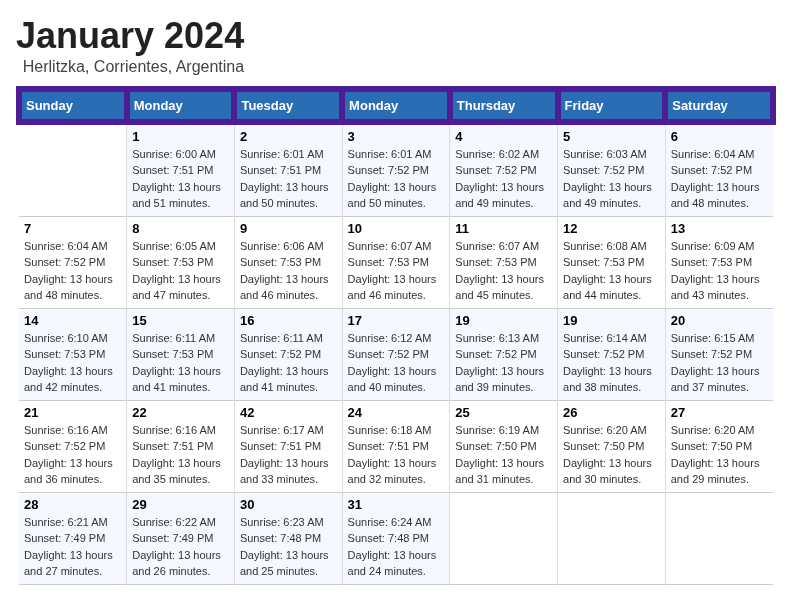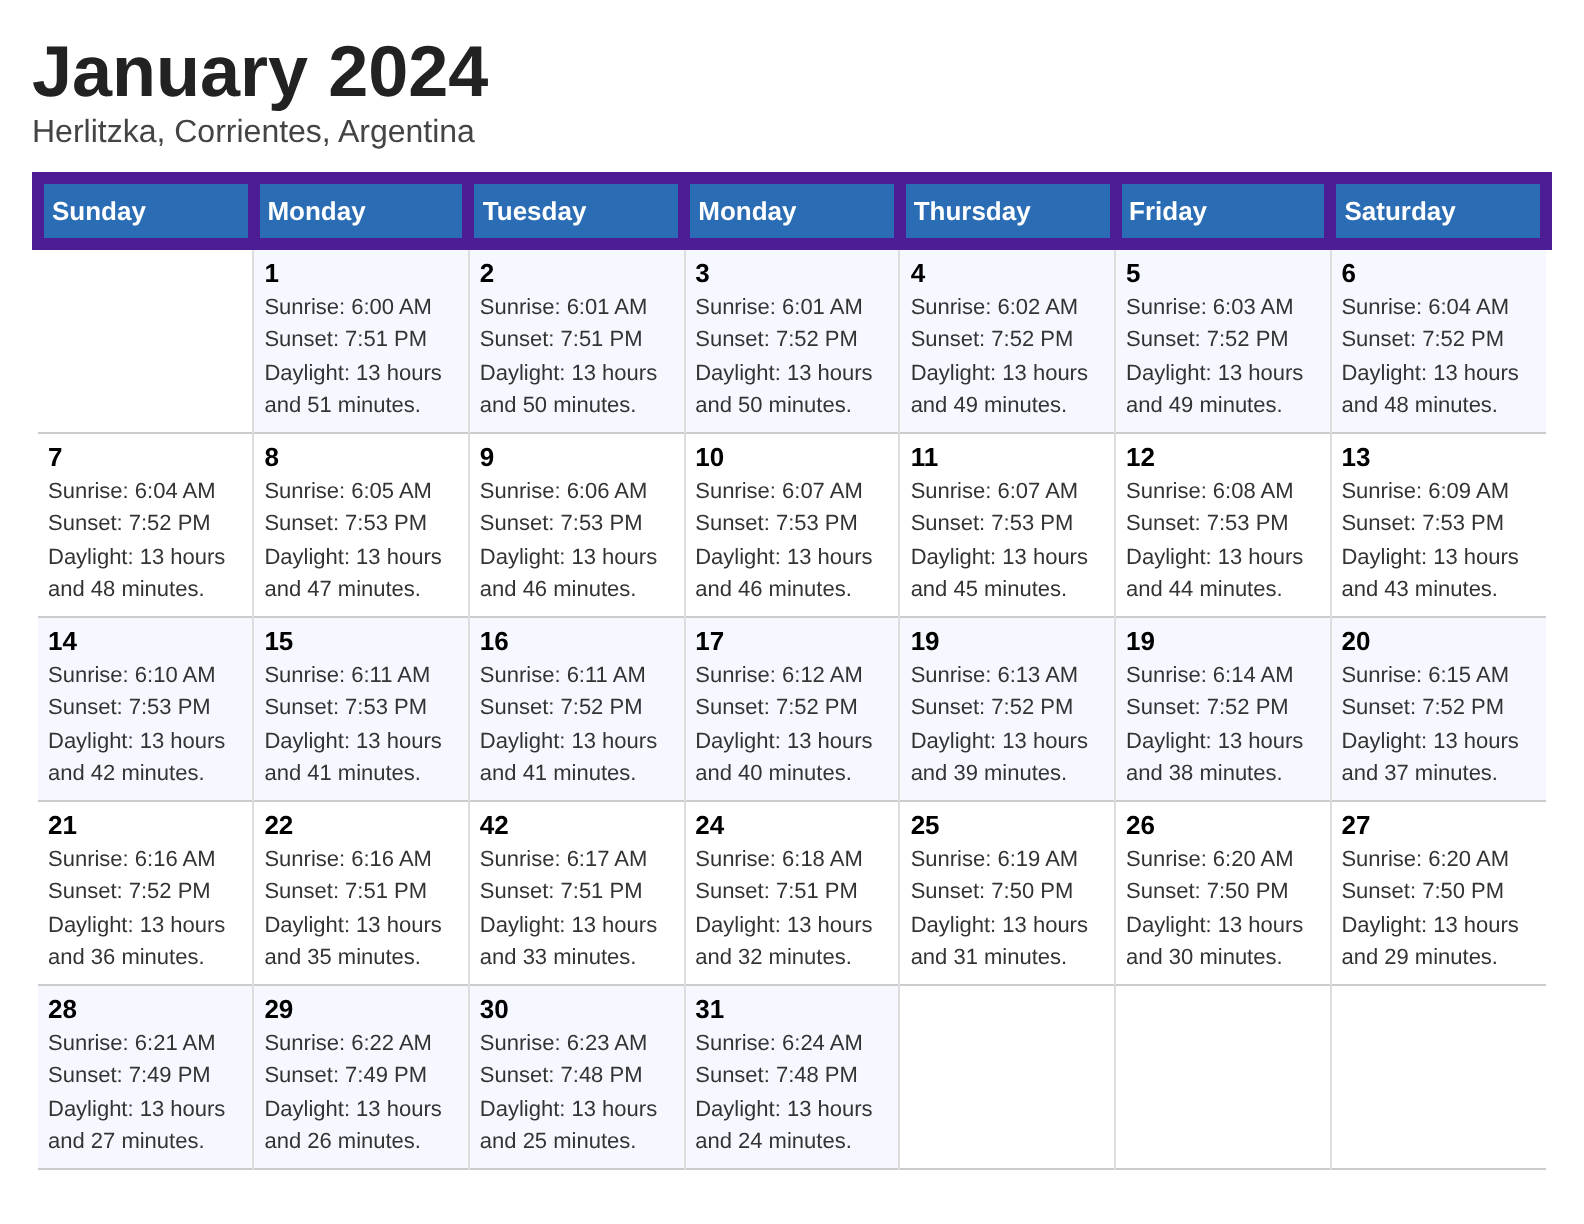--- a/index.html
+++ b/index.html
@@ -29,20 +29,21 @@
     .logo-text-blue {
       font-size: 18px;
       font-weight: bold;
       color: #1a5fa8;
     }
     .logo-icon {
       width: 28px;
       height: 24px;
     }
     .title-block {
+      text-align: right;
     }
     .month-title {
       font-size: 36px;
       font-weight: bold;
       color: #222;
       line-height: 1.1;
     }
     .location-title {
       font-size: 16px;
       color: #444;

